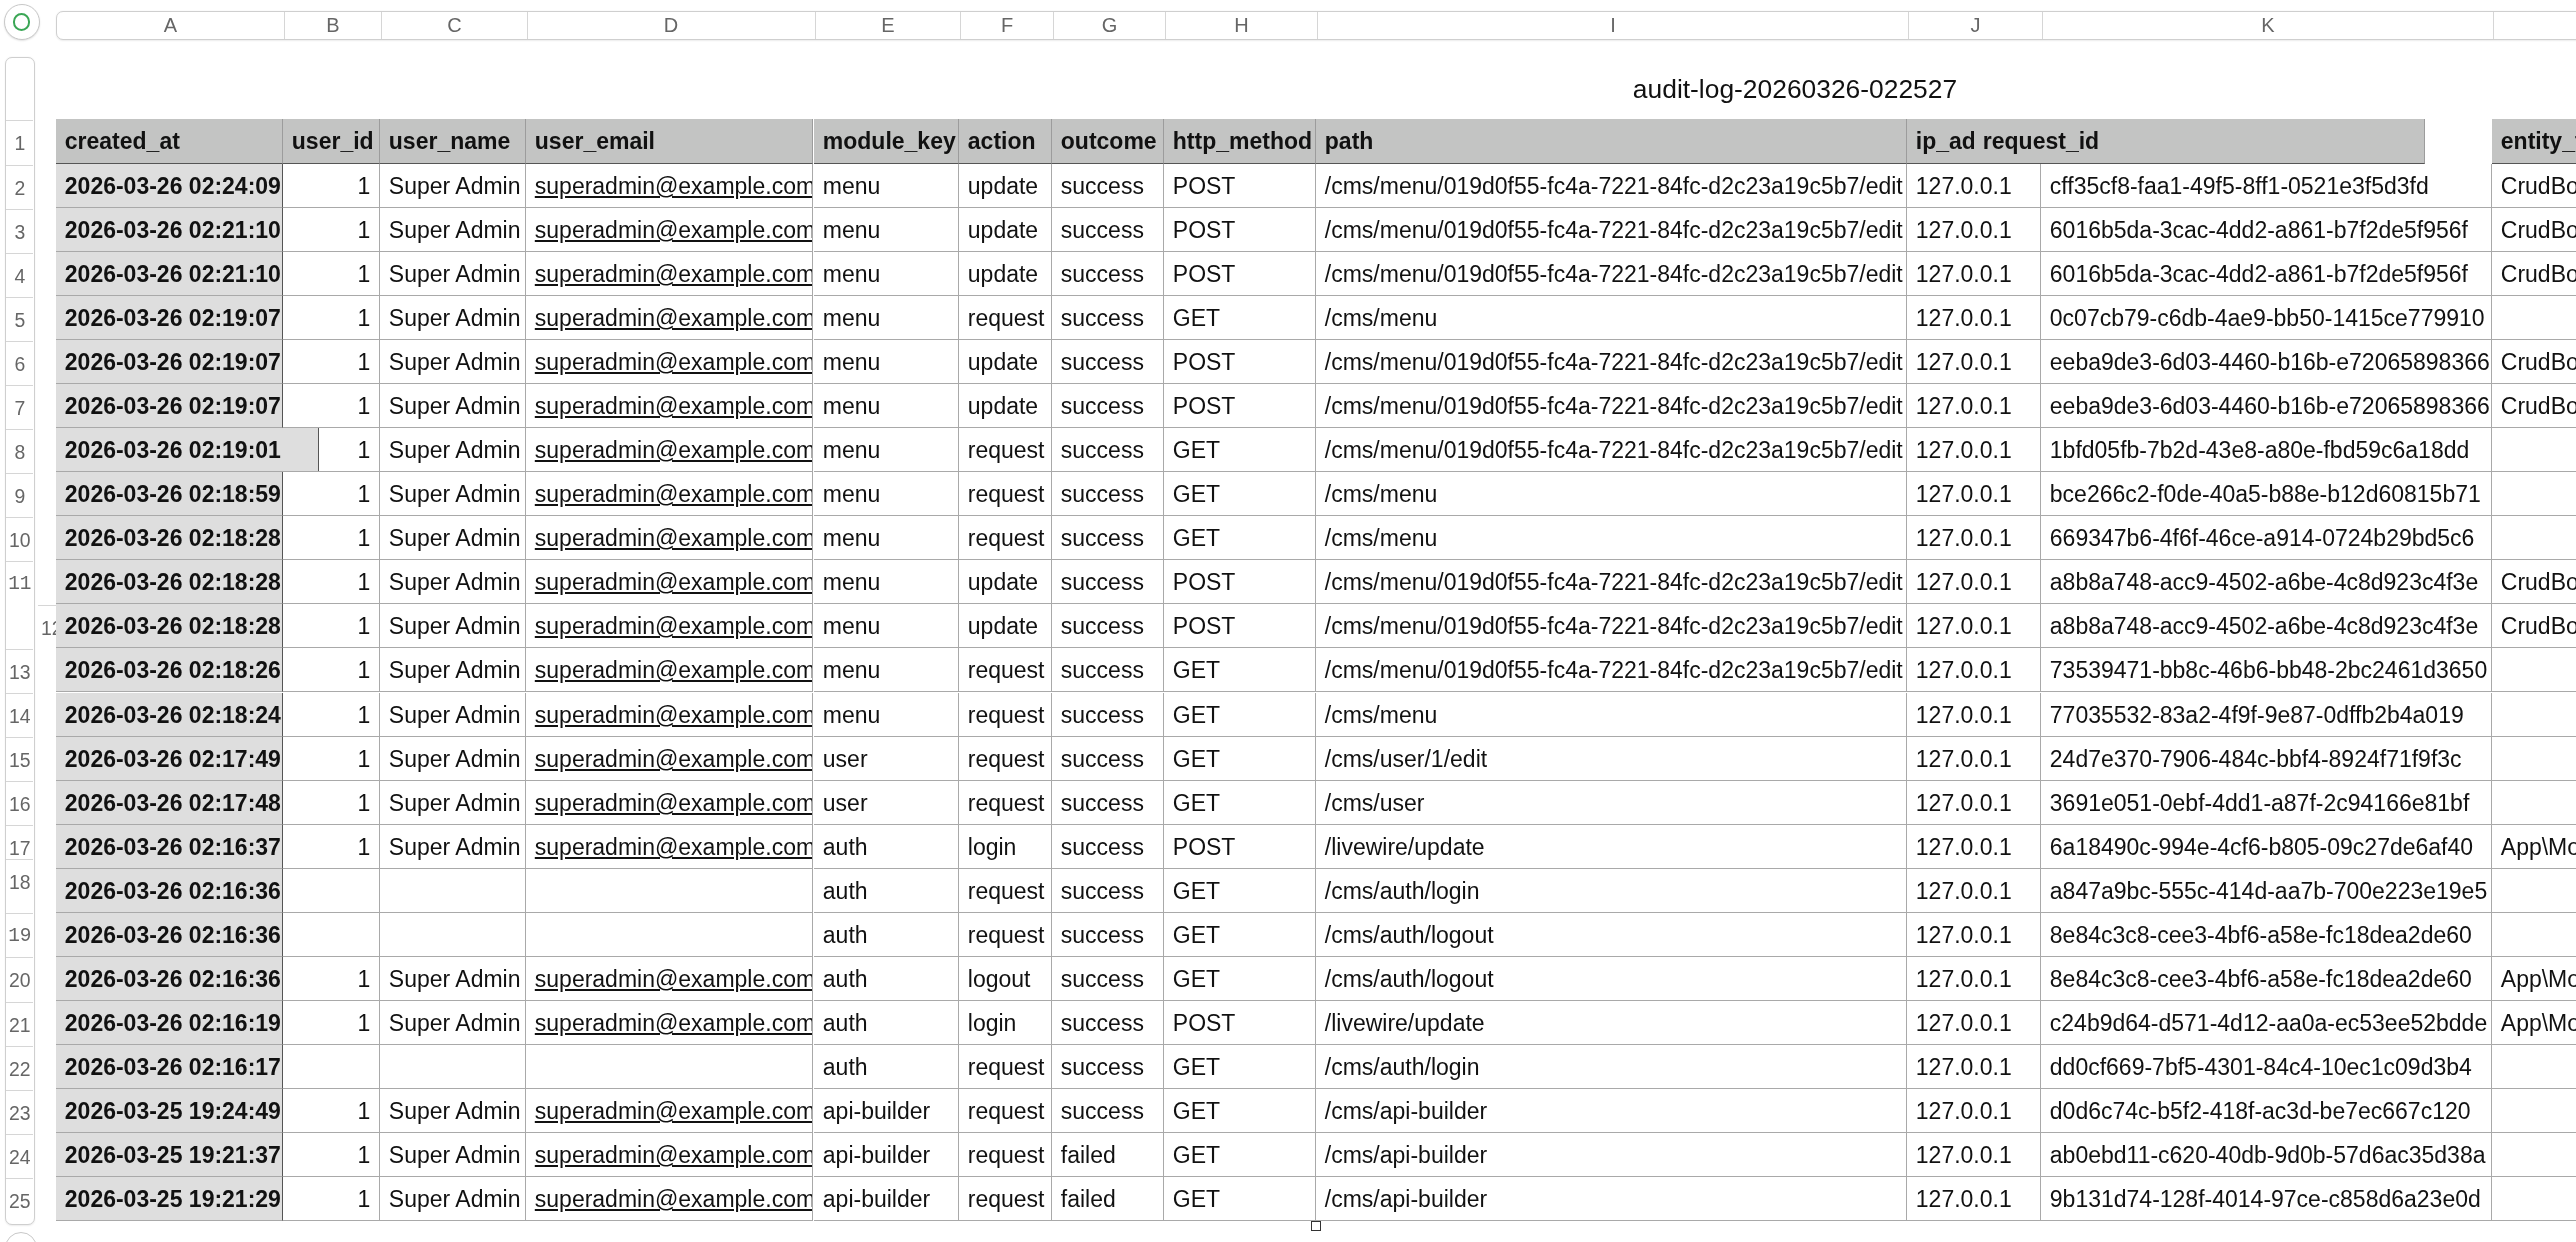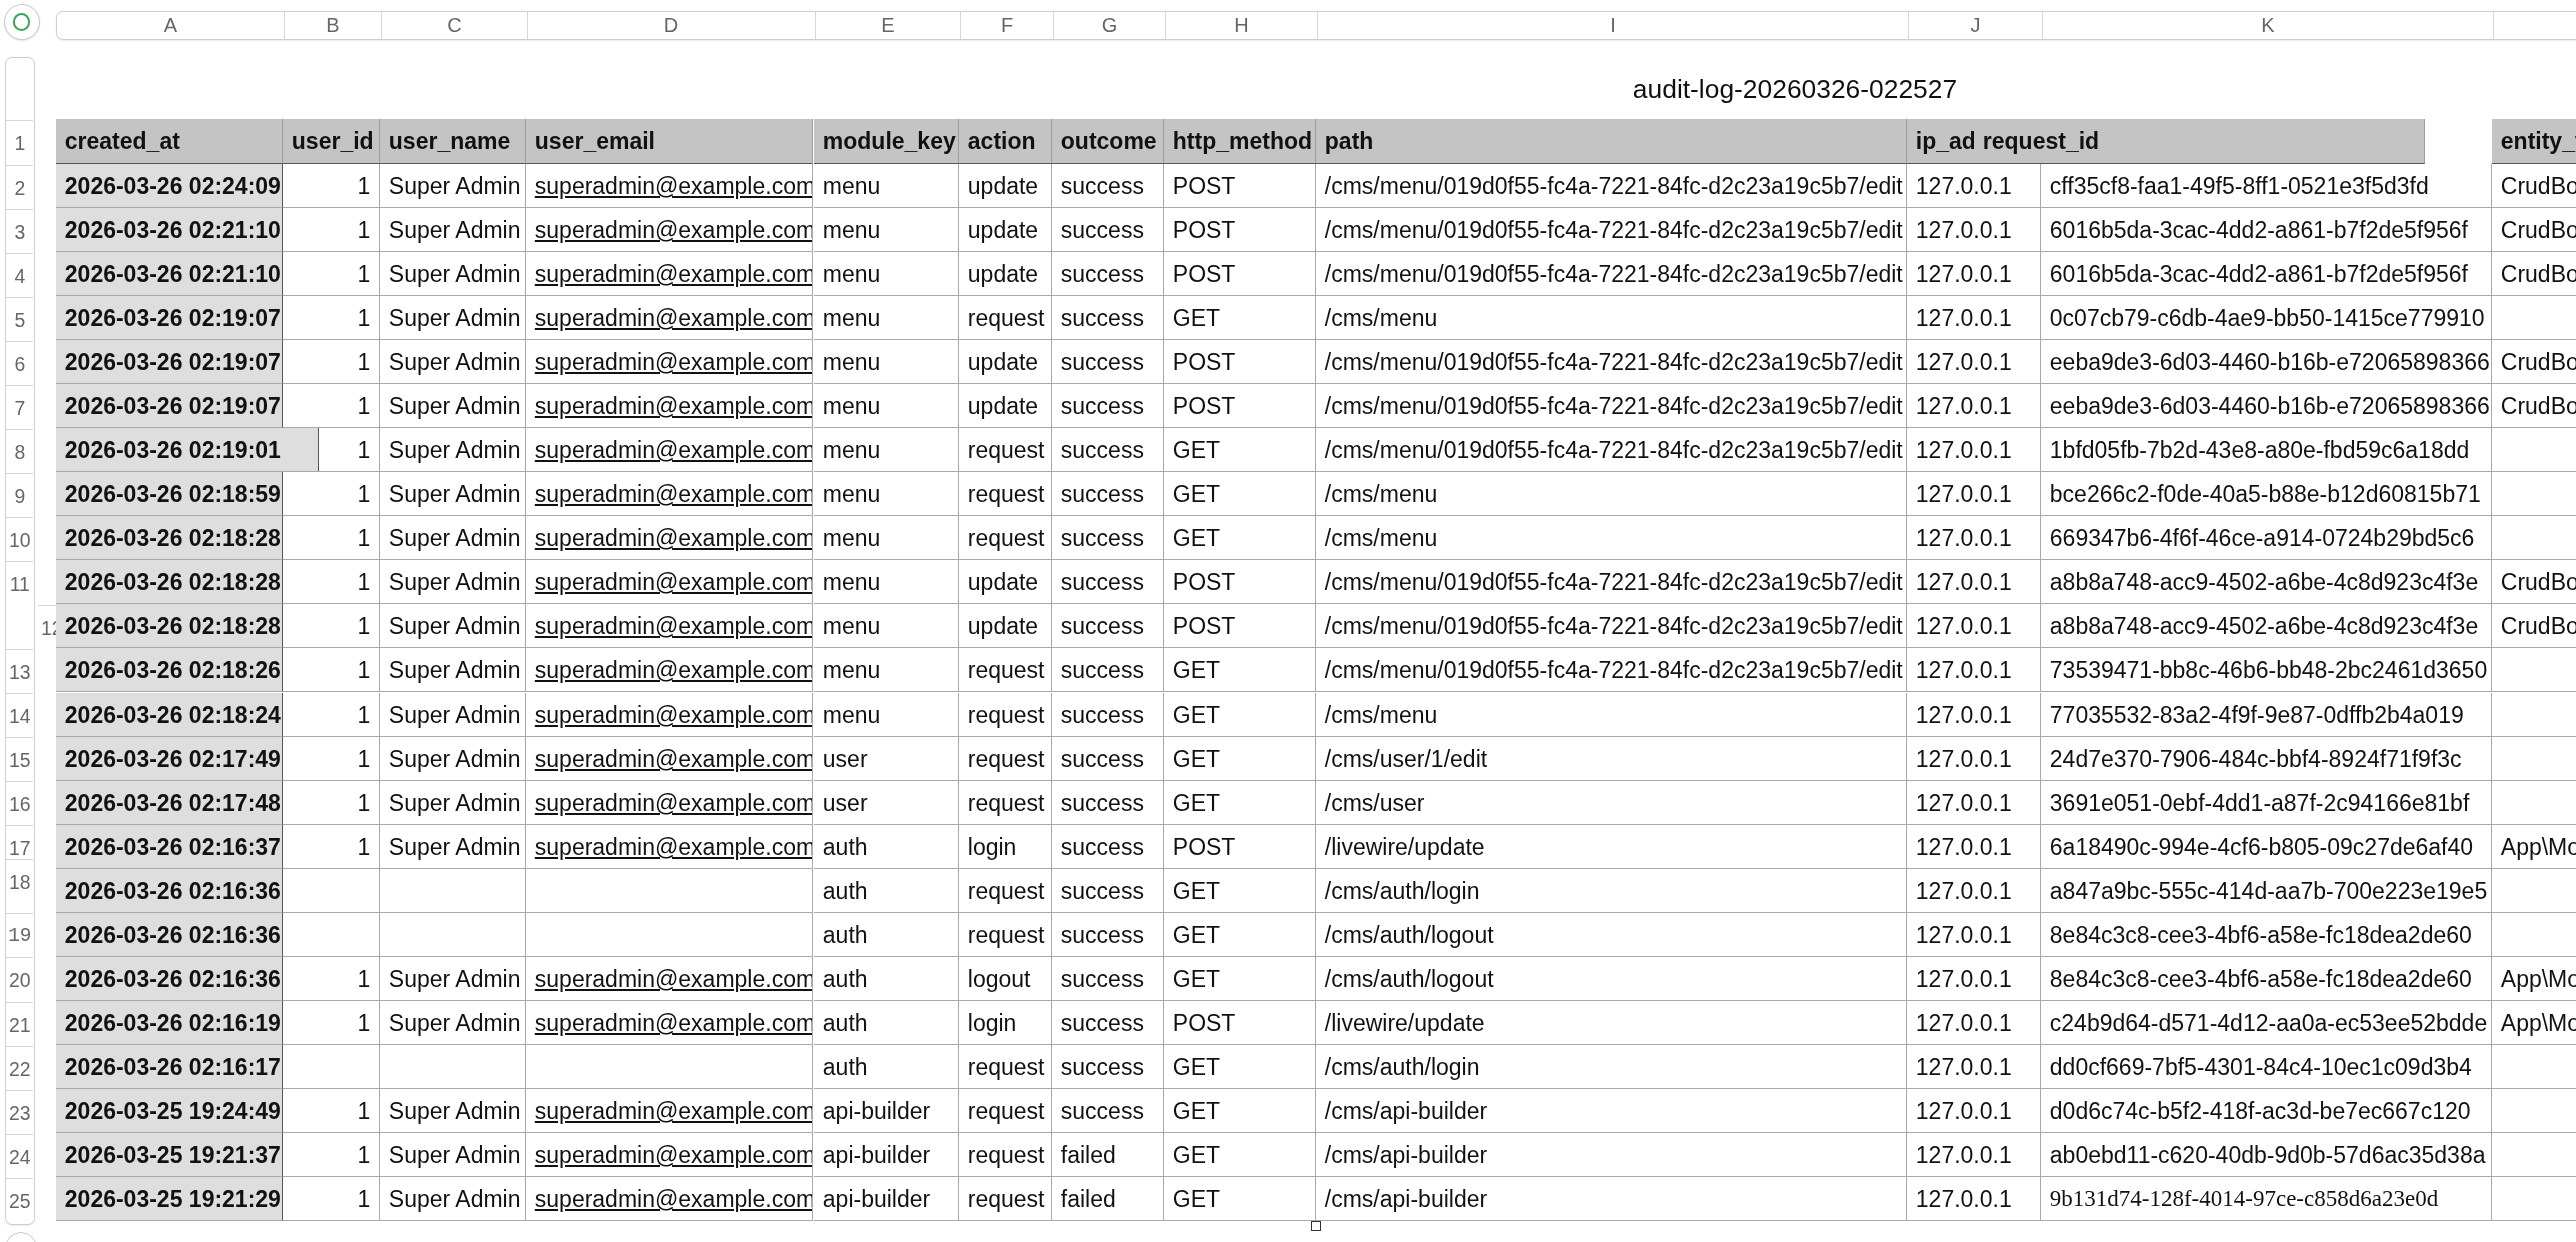--- a/index.html
+++ b/index.html
@@ -64,21 +64,21 @@
     <div class="row-num" style="top: 62px; height: 45px; line-height: 45px;">1</div>
     <div class="row-num" style="top: 107px; height: 44px; line-height: 44px;">2</div>
     <div class="row-num" style="top: 151px; height: 44px; line-height: 44px;">3</div>
     <div class="row-num" style="top: 195px; height: 44px; line-height: 44px;">4</div>
     <div class="row-num" style="top: 239px; height: 44px; line-height: 44px;">5</div>
     <div class="row-num" style="top: 283px; height: 44px; line-height: 44px;">6</div>
     <div class="row-num" style="top: 327px; height: 44px; line-height: 44px;">7</div>
     <div class="row-num" style="top: 371px; height: 44px; line-height: 44px;">8</div>
     <div class="row-num" style="top: 415px; height: 44px; line-height: 44px;">9</div>
     <div class="row-num" style="top: 459px; height: 44px; line-height: 44px;">10</div>
-    <div class="row-num" style="top: 503px; height: 44px; line-height: 44px;">11</div>
+    <div class="row-num" style="top: 503px; height: 44px; line-height: 44px; font-family: Liberation Mono, monospace;">11</div>
     <div class="row-num" style="top: 547px; height: 44px; line-height: 44px; margin-left: 32px;">12</div>
     <div class="row-num" style="top: 591px; height: 44px; line-height: 44px;">13</div>
     <div class="row-num" style="top: 635px; height: 44px; line-height: 44px;">14</div>
     <div class="row-num" style="top: 679px; height: 44px; line-height: 44px;">15</div>
     <div class="row-num" style="top: 723px; height: 44px; line-height: 44px;">16</div>
     <div class="row-num" style="top: 767px; height: 44px; line-height: 44px;">17</div>
     <div class="row-num" style="top: 801px; height: 44px; line-height: 44px;">18</div>
     <div class="row-num" style="top: 855px; height: 44px; line-height: 44px; font-family: Liberation Mono, monospace;">19</div>
     <div class="row-num" style="top: 899px; height: 44px; line-height: 44px;">20</div>
     <div class="row-num" style="top: 944px; height: 44px; line-height: 44px;">21</div>
@@ -432,19 +432,19 @@
       <div class="cell colA" style="left: 0px; width: 227px;">2026-03-25 19:21:29</div>
       <div class="cell num" style="left: 227px; width: 97px;">1</div>
       <div class="cell" style="left: 324px; width: 146px;">Super Admin</div>
       <div class="cell link" style="left: 470px; width: 287px;">superadmin@example.com</div>
       <div class="cell" style="left: 758px; width: 145px;">api-builder</div>
       <div class="cell" style="left: 903px; width: 93px;">request</div>
       <div class="cell" style="left: 996px; width: 112px;">failed</div>
       <div class="cell" style="left: 1108px; width: 152px;">GET</div>
       <div class="cell" style="left: 1260px; width: 591px;">/cms/api-builder</div>
       <div class="cell" style="left: 1851px; width: 134px;">127.0.0.1</div>
-      <div class="cell" style="left: 1985px; width: 451px; font-family: Liberation Serif, serif;">9b131d74-128f-4014-97ce-c858d6a23e0d</div>
+      <div class="cell" style="left: 1985px; width: 451px;">9b131d74-128f-4014-97ce-c858d6a23e0d</div>
       <div class="cell" style="left: 2436px; width: 240px;"></div>
     </div>
   </div>
 
 <div class="resize-handle"></div>
 
 
 </body></html>

